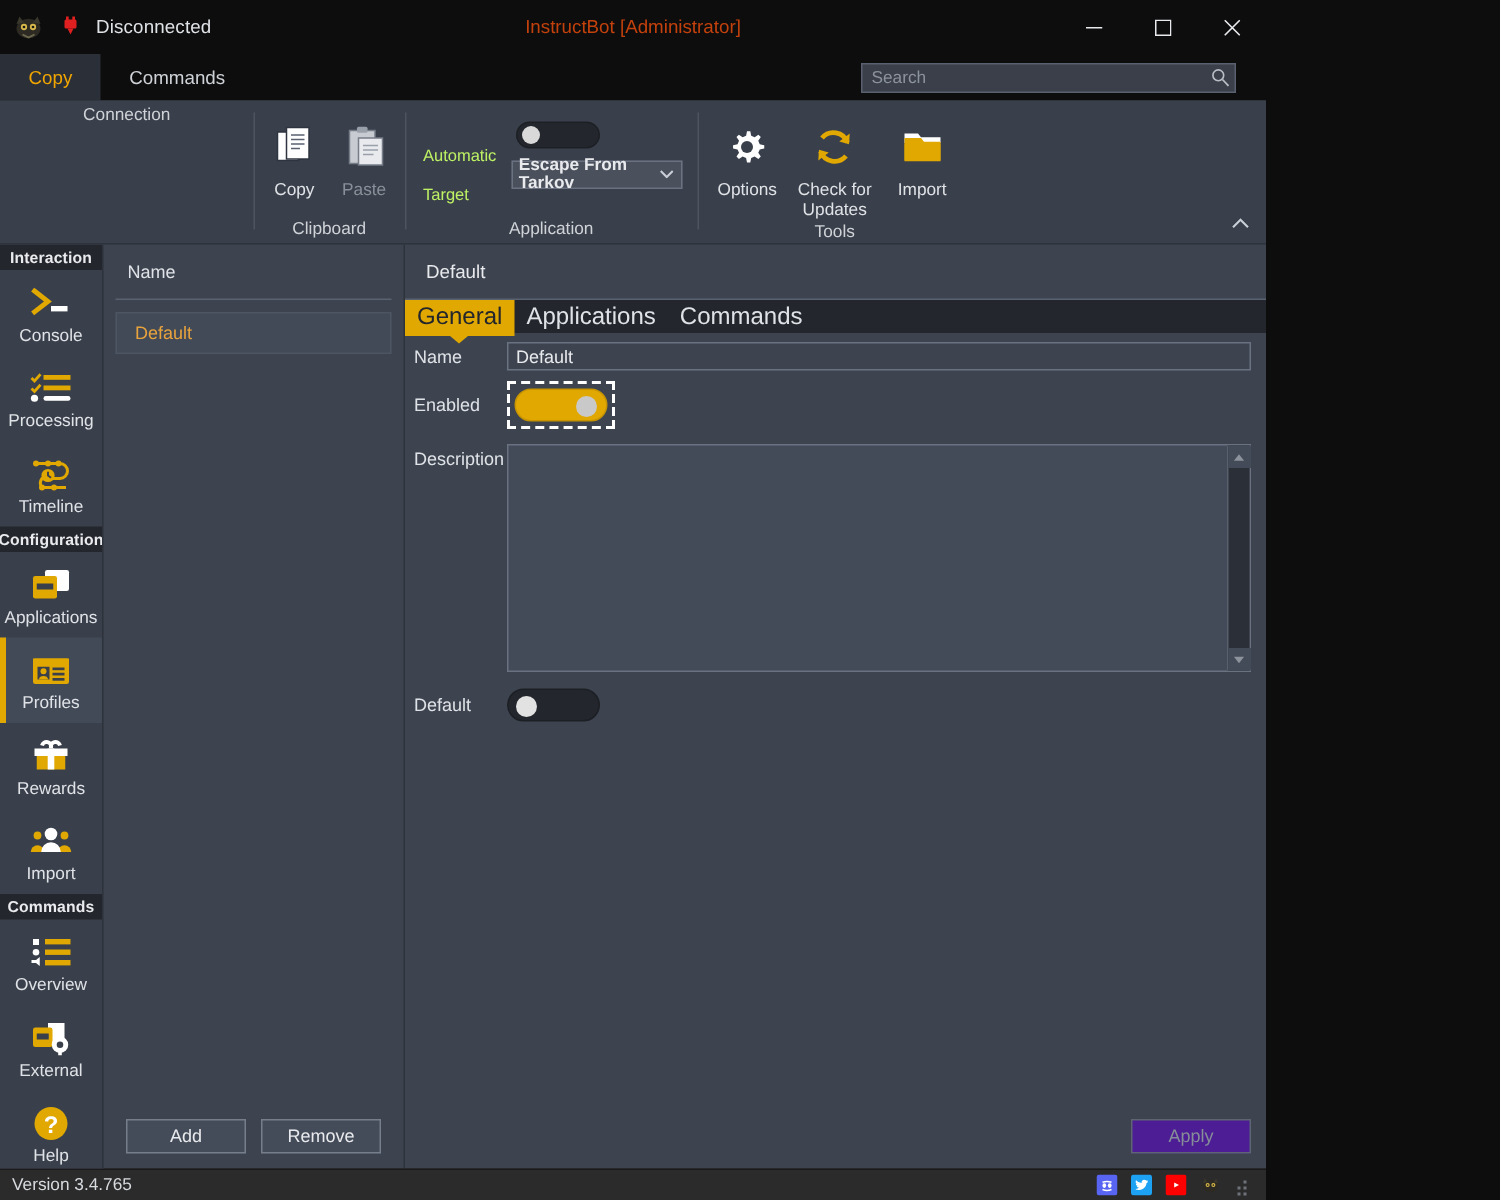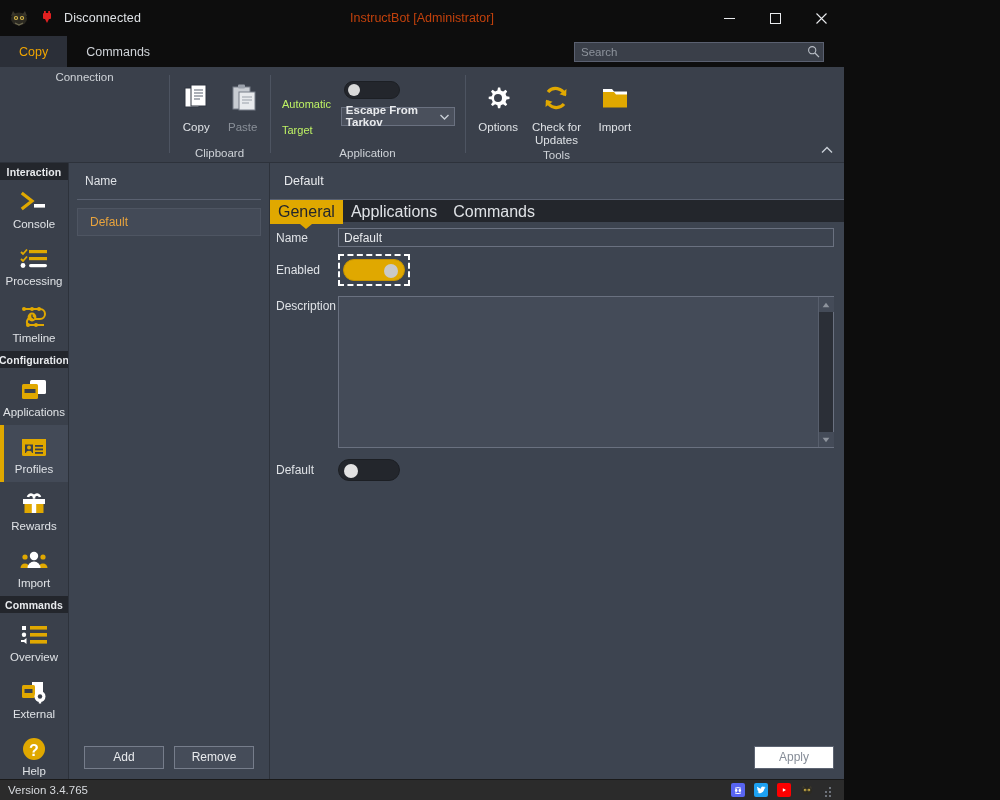--- a/index.html
+++ b/index.html
@@ -151,21 +151,21 @@
     color: #e8a33d; font-size: 12px; background: #434a57; border: 1px solid #4e5562;
   }
   .list-footer {
     height: 44px; display: flex; align-items: center; justify-content: center; gap: 10px;
   }
   .btn {
     width: 80px; height: 23px; background: #454c59; border: 1px solid #767d8b;
     color: #e8eaed; font-size: 12px; display: flex; align-items: center; justify-content: center;
     font-family: "Liberation Sans", sans-serif;
   }
-  .btn.disabled { color: #868d98; border-color: #5d6472; background: #ffffff; }
+  .btn.disabled { color: #868d98; border-color: #5d6472; background: #4c1d95; }
 
   
   .detail { flex: 1; display: flex; flex-direction: column; background: #3d4450; min-width:0; }
   .detail-title {
     height: 36px; display: flex; align-items: center; padding-left: 14px;
     color: #e8eaed; font-size: 12.5px;
   }
   .detail-rule { height: 1px; background: #5a6170; }
   .tabs { height: 22px; display: flex; background: #23262c; align-items: stretch; position: relative; }
   .tab {

